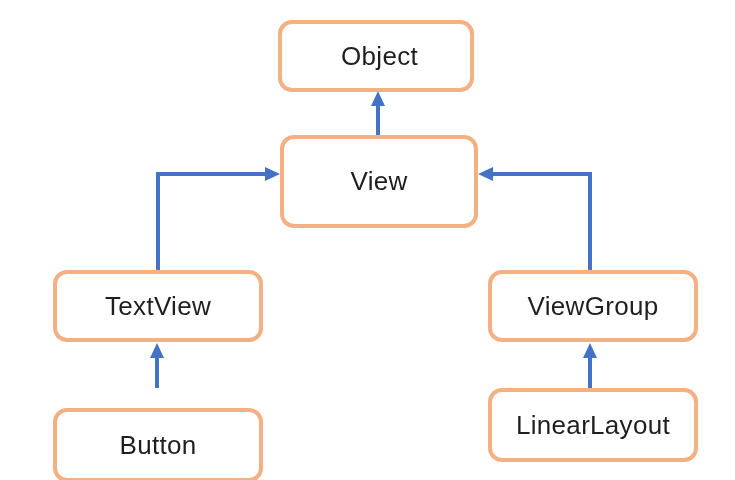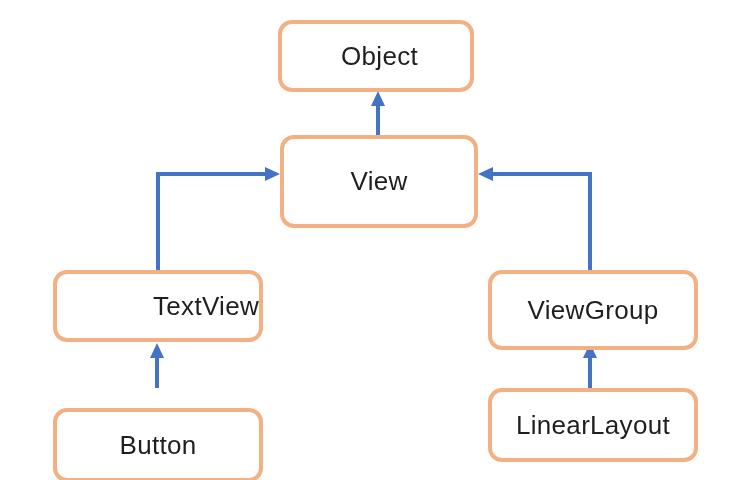--- a/index.html
+++ b/index.html
@@ -46,22 +46,22 @@
     justify-content: center;
   }
   .node-label {
     font-size: 26px;
     color: var(--text);
     letter-spacing: 0.3px;
     white-space: nowrap;
   }
   .node-object       { left: 278px; top:  20px; width: 196px; height:  72px; padding-left: 7px; }
   .node-view         { left: 280px; top: 135px; width: 198px; height:  93px; }
-  .node-textview     { left:  53px; top: 270px; width: 210px; height:  72px; justify-content: flex-end; }
-  .node-viewgroup    { left: 488px; top: 270px; width: 210px; height:  80px; }
+  .node-textview     { left:  53px; top: 270px; width: 210px; height:  72px; }
+  .node-viewgroup    { left: 488px; top: 270px; width: 210px; height:  72px; }
   .node-button       { left:  53px; top: 408px; width: 210px; height:  74px; }
   .node-linearlayout { left: 488px; top: 388px; width: 210px; height:  74px; text-align: center; }
 </style>
 </head>
 <body>
 
 <div class="diagram">
 
   <svg class="edges" viewBox="0 0 735 480" xmlns="http://www.w3.org/2000/svg" aria-hidden="true">
 

